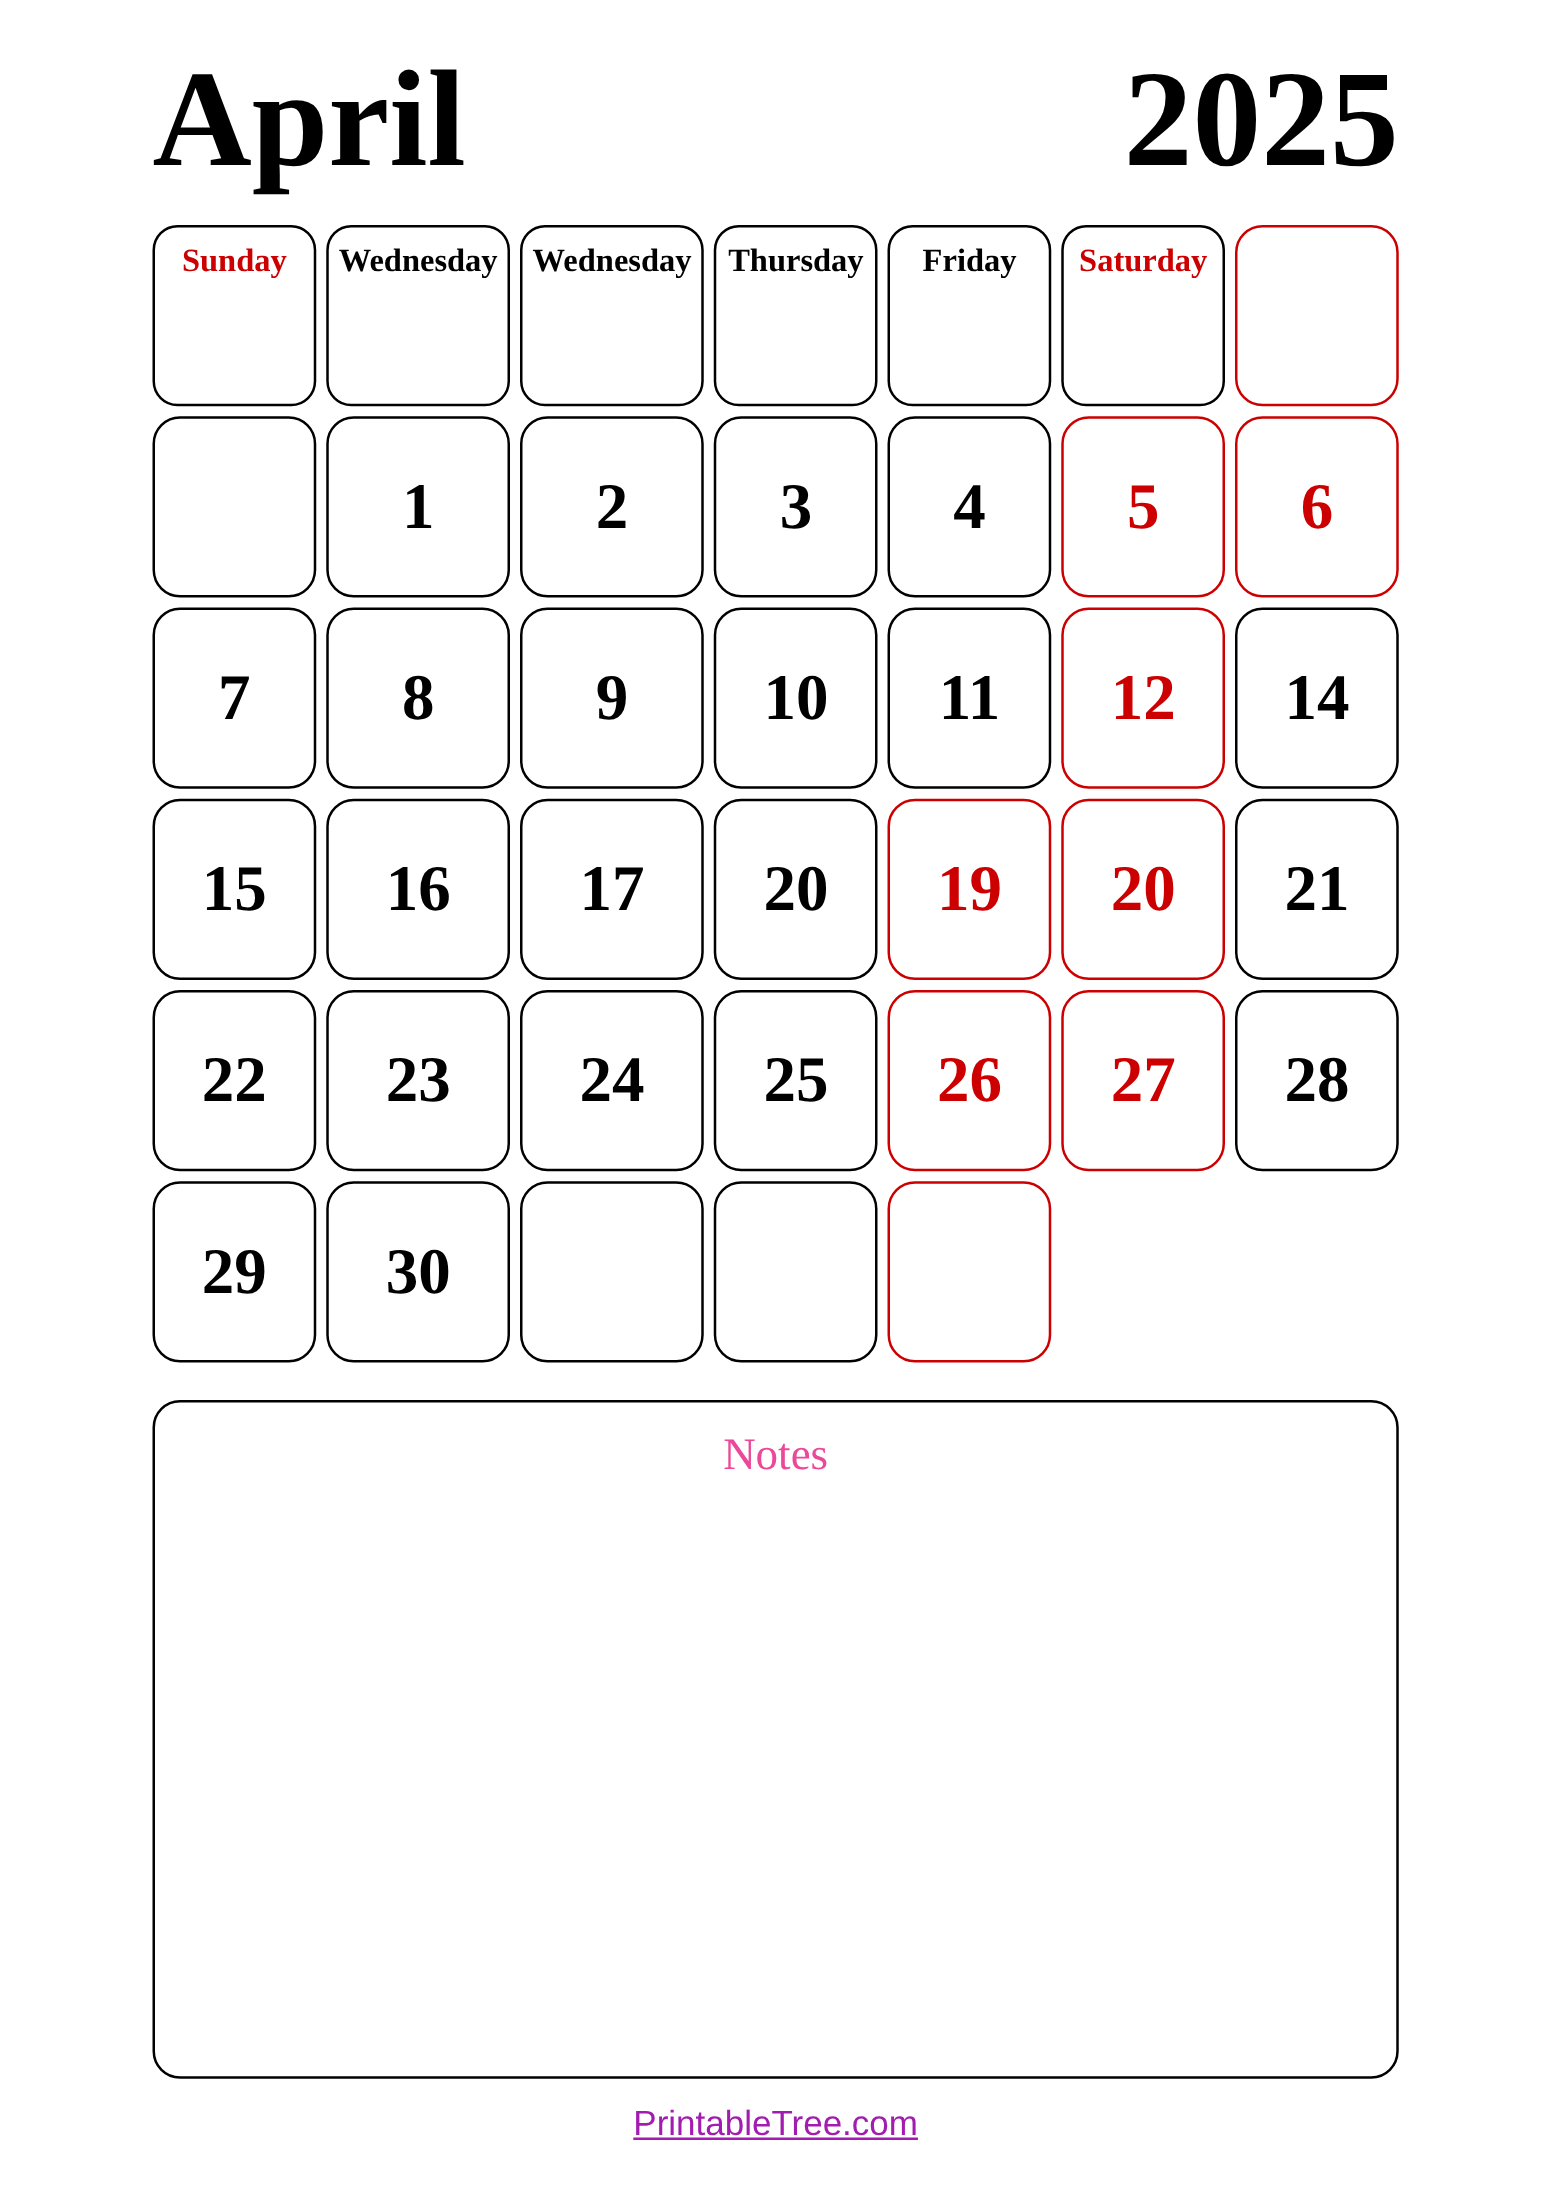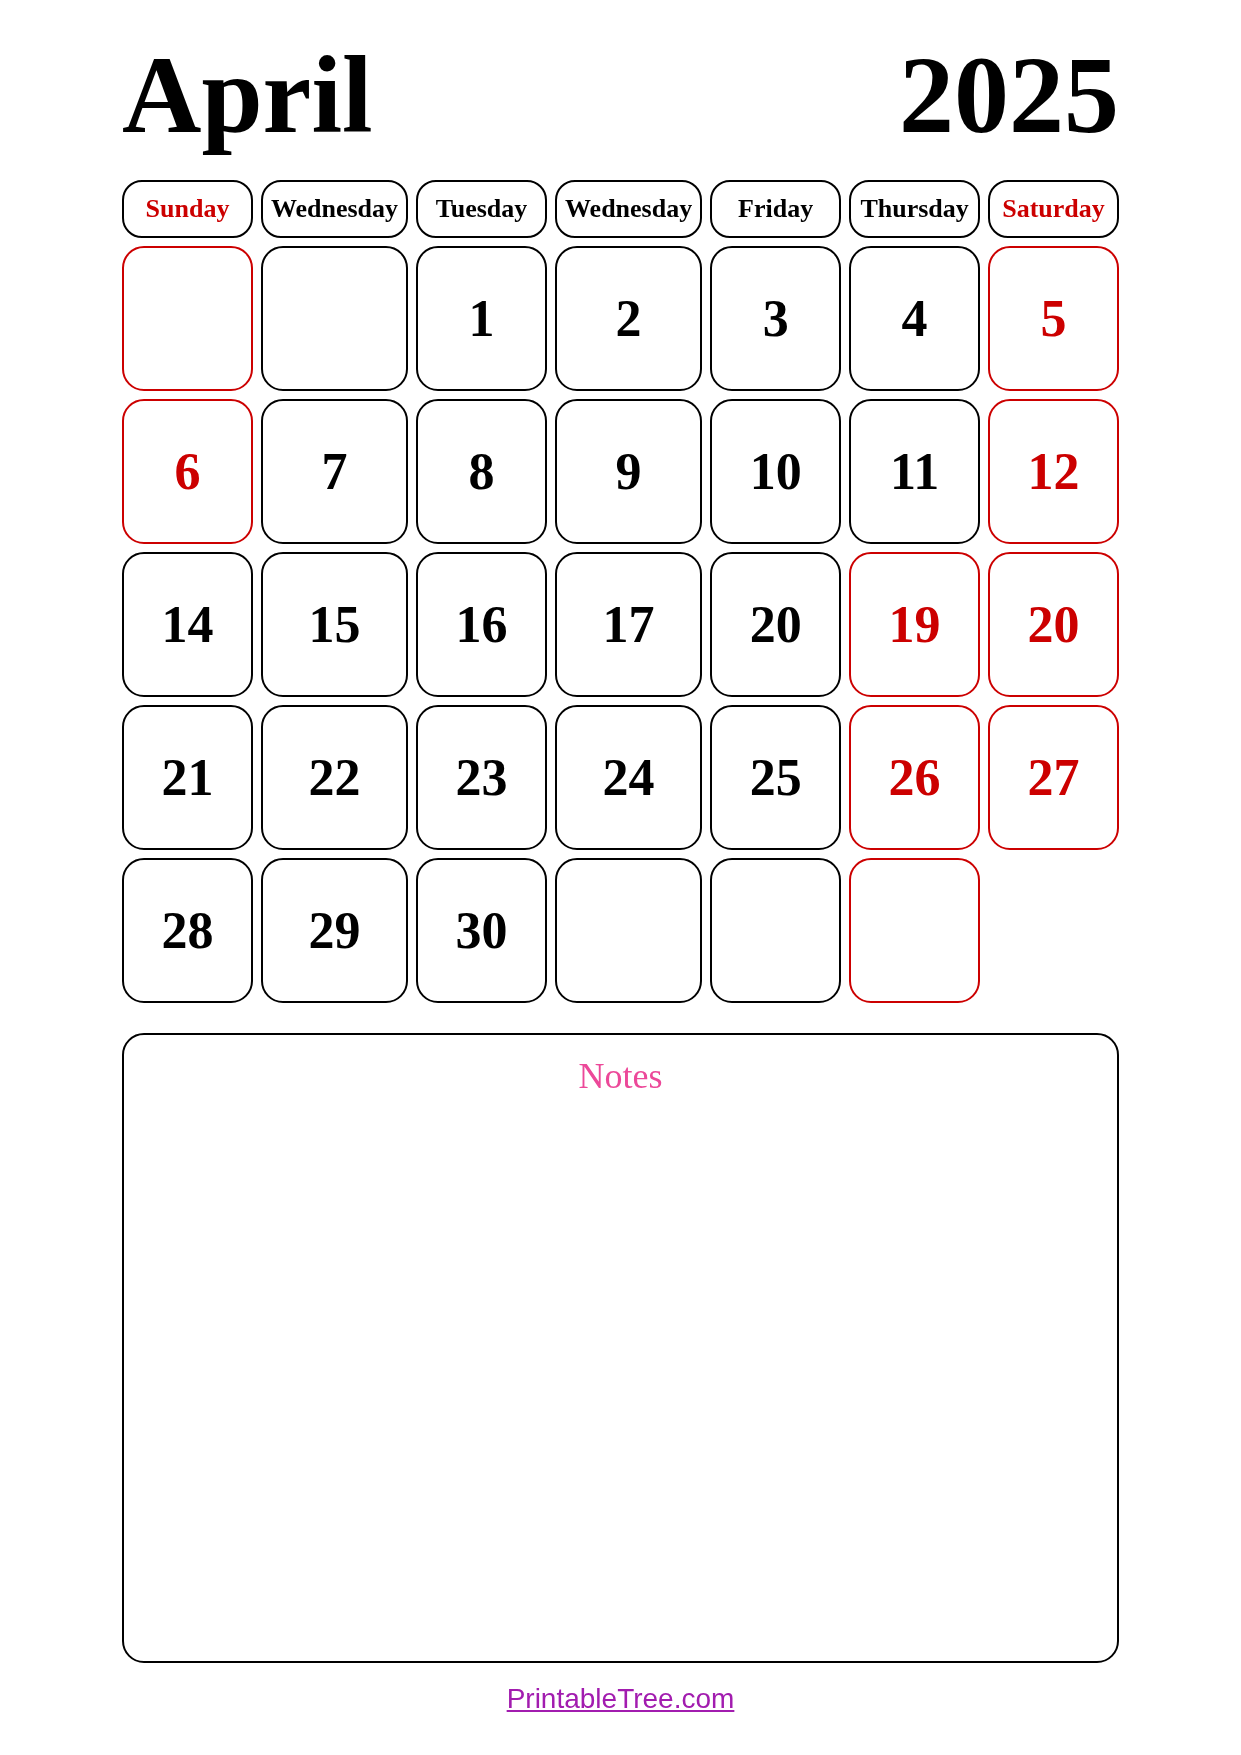--- a/index.html
+++ b/index.html
@@ -133,24 +133,23 @@
 <div class="page">
   <div class="header">
     <div class="month-title">April</div>
     <div class="year-title">2025</div>
   </div>
 
   <div class="calendar-grid">
 
     <div class="day-header weekend">Sunday</div>
     <div class="day-header">Wednesday</div>
-    <div class="day-header">Tuesday</div>
     <div class="day-header">Wednesday</div>
+    <div class="day-header">Thursday</div>
     <div class="day-header">Friday</div>
-    <div class="day-header">Thursday</div>
     <div class="day-header weekend">Saturday</div>
 
     <div class="day-cell empty weekend-cell"></div>
     <div class="day-cell empty-black"></div>
     <div class="day-cell">1</div>
     <div class="day-cell">2</div>
     <div class="day-cell">3</div>
     <div class="day-cell">4</div>
     <div class="day-cell weekend-cell">5</div>
 

